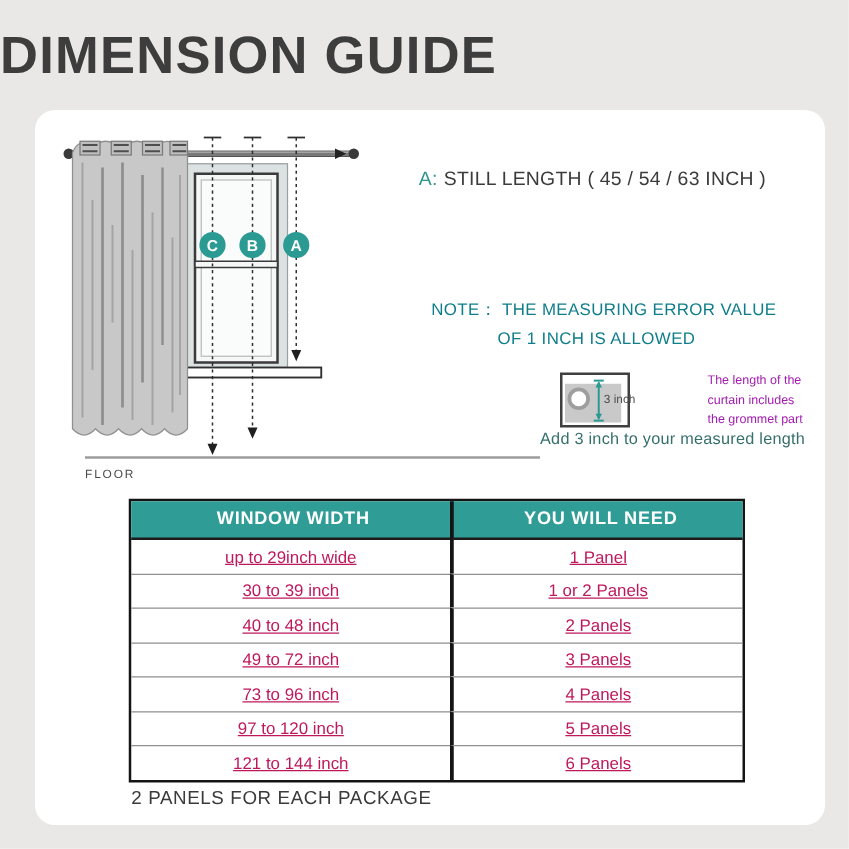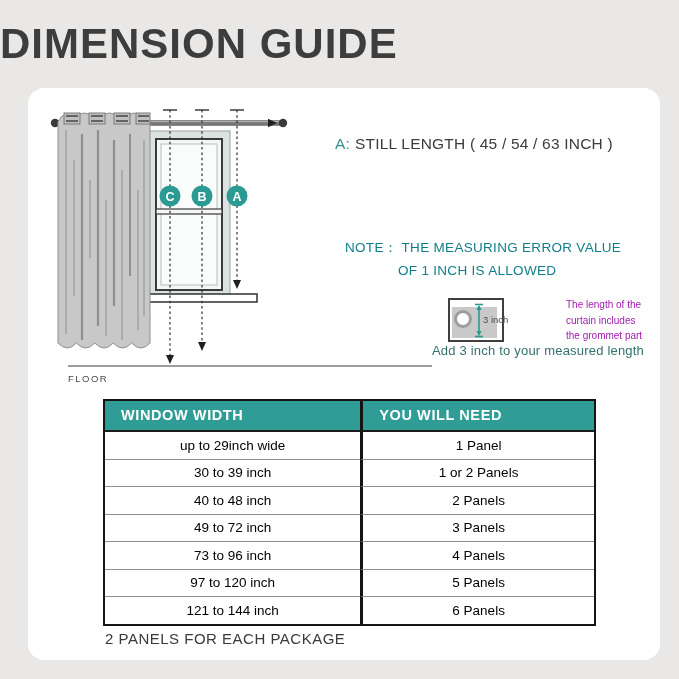--- a/index.html
+++ b/index.html
@@ -40,26 +40,26 @@
     font-size:13px; color:#35706c; letter-spacing:.2px; white-space:nowrap;
   }
 
   .size-table {
     position:absolute; left:75px; top:311px; width:489px;
     display:grid; grid-template-columns:52.2% 47.8%;
     border:2.5px solid #141414; background:#fff;
   }
   .th {
     background:#2f9c95; color:#ffffff; font-weight:bold;
-    font-size:14.5px; letter-spacing:.6px; 
-    padding:6px 0 7px 16px; border-bottom:2px solid #1c1c1c;
+    font-size:14.5px; letter-spacing:.6px; text-align:center;
+    padding:6px 0 7px 4px; border-bottom:2px solid #1c1c1c;
   }
   .td {
-    text-align:center; font-size:13.5px; color:#000000;
-    padding:5.5px 0 6px 0; border-top:1px solid #8f8f8f;
+    text-align:center; font-size:13.5px; color:#be185d;
+    padding:5.5px 0 6px 0; border-top:1px solid #8f8f8f;text-decoration:underline;
   }
   .td.no-top { border-top:none; }
   .col-right { border-left:3px solid #141414; }
 
   .footer-note {
     position:absolute; left:77px; top:542px;
     font-size:15px; color:#3a3a3a; letter-spacing:.5px; white-space:nowrap;
   }
 </style>
 </head>

